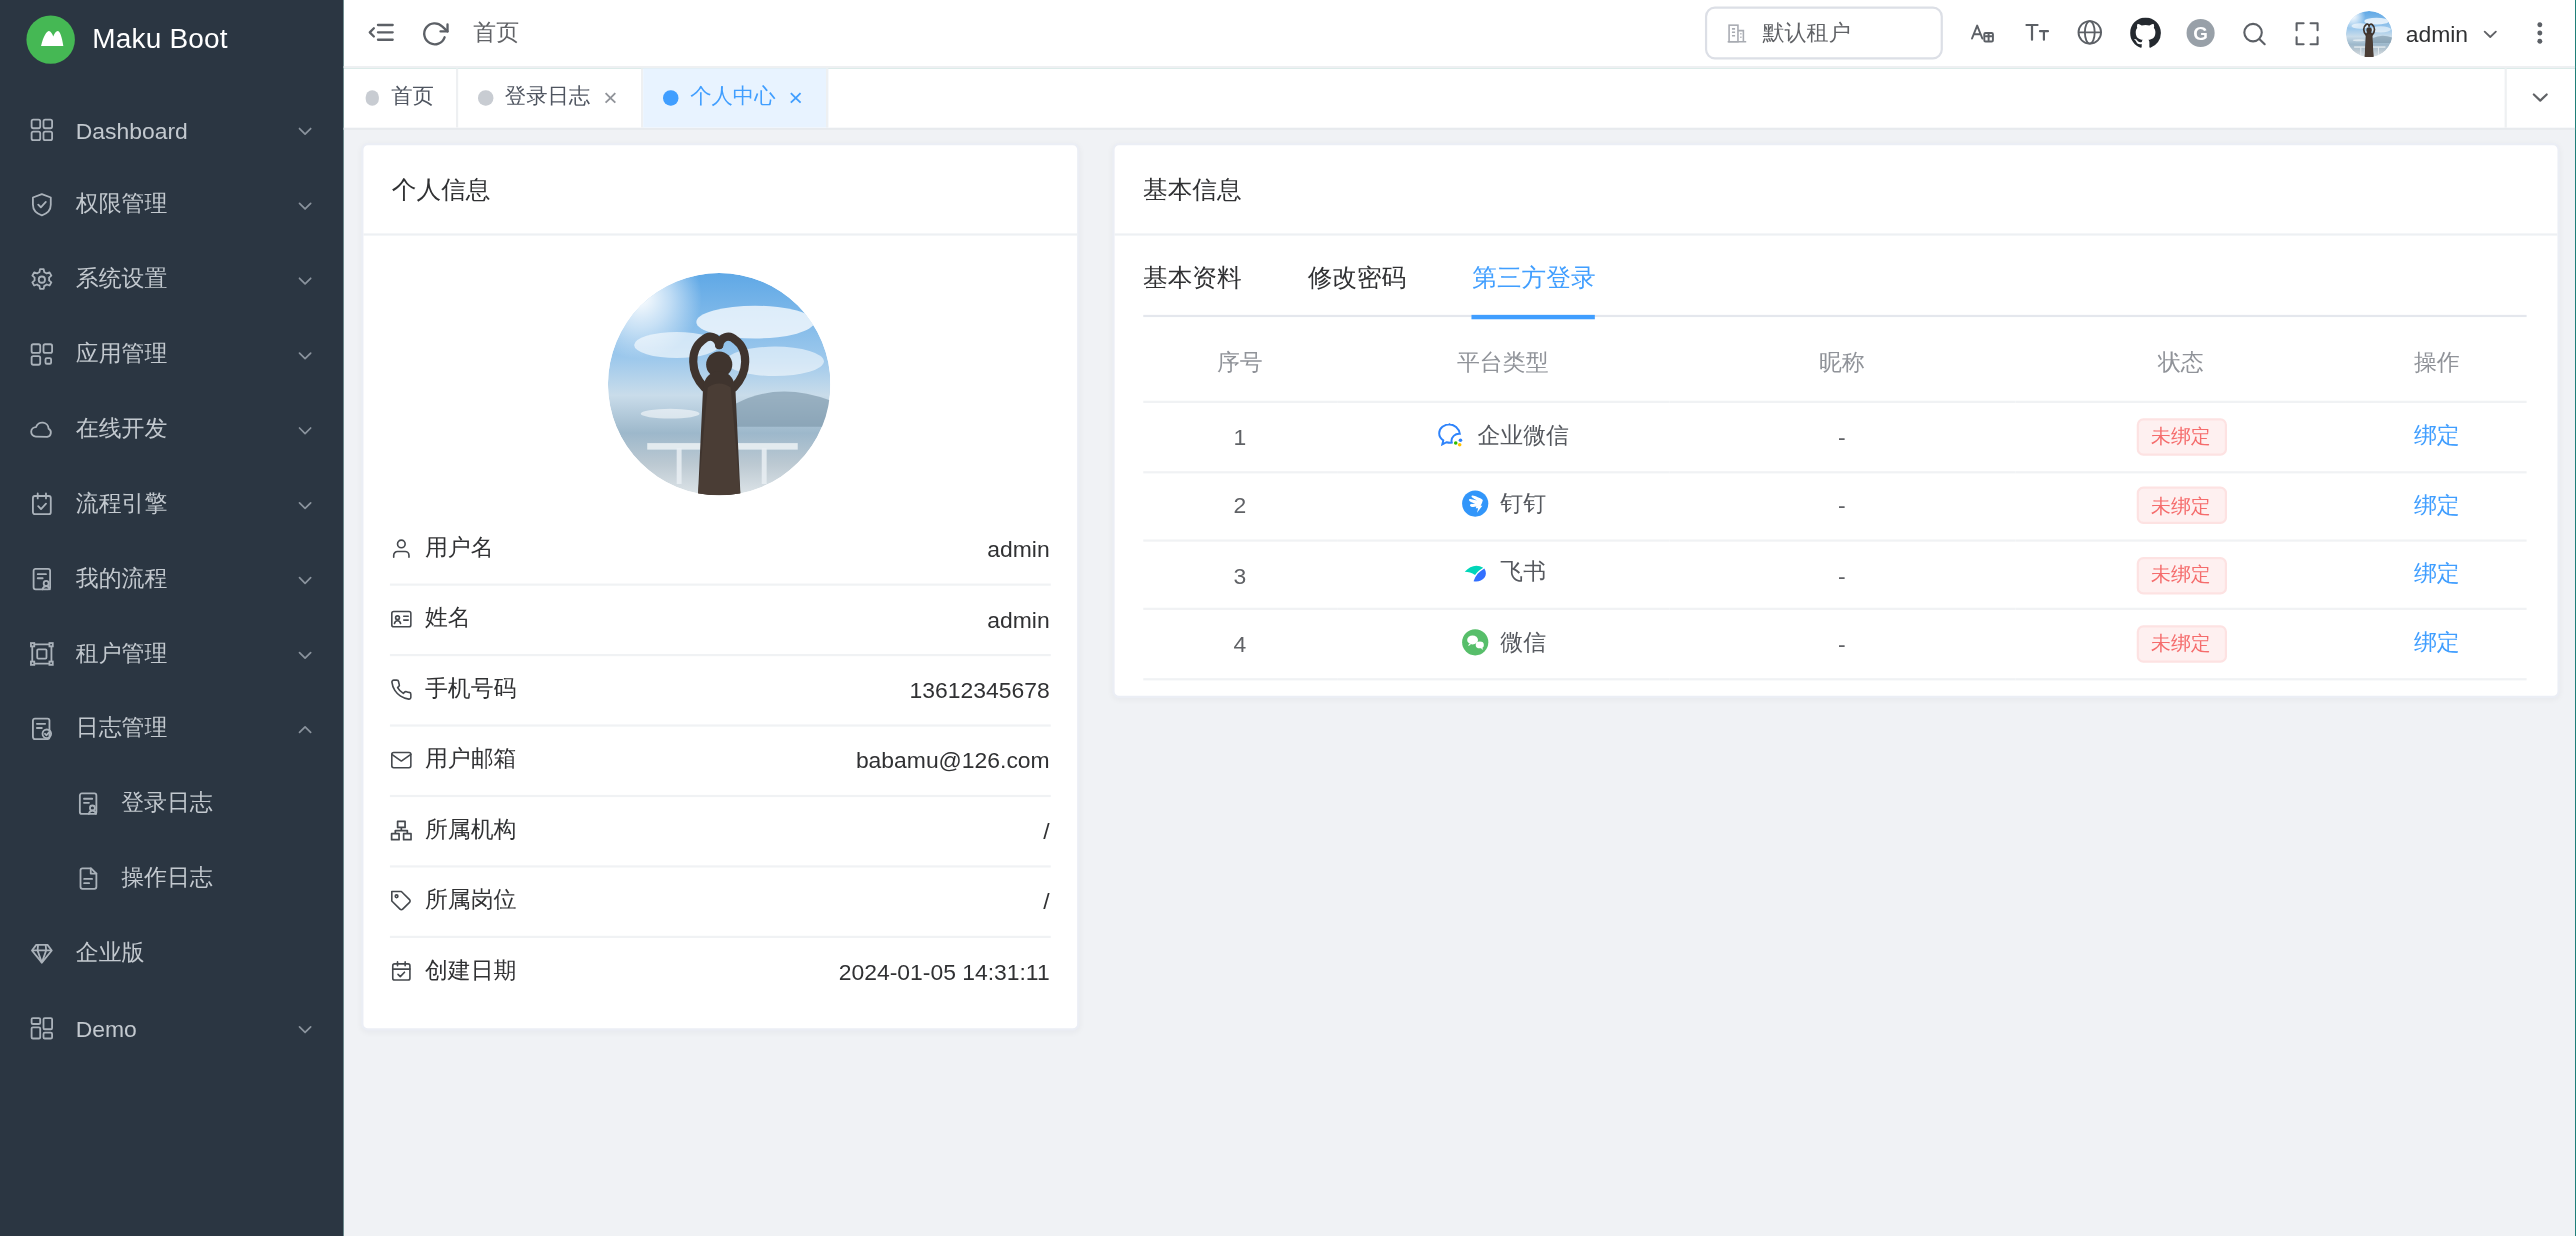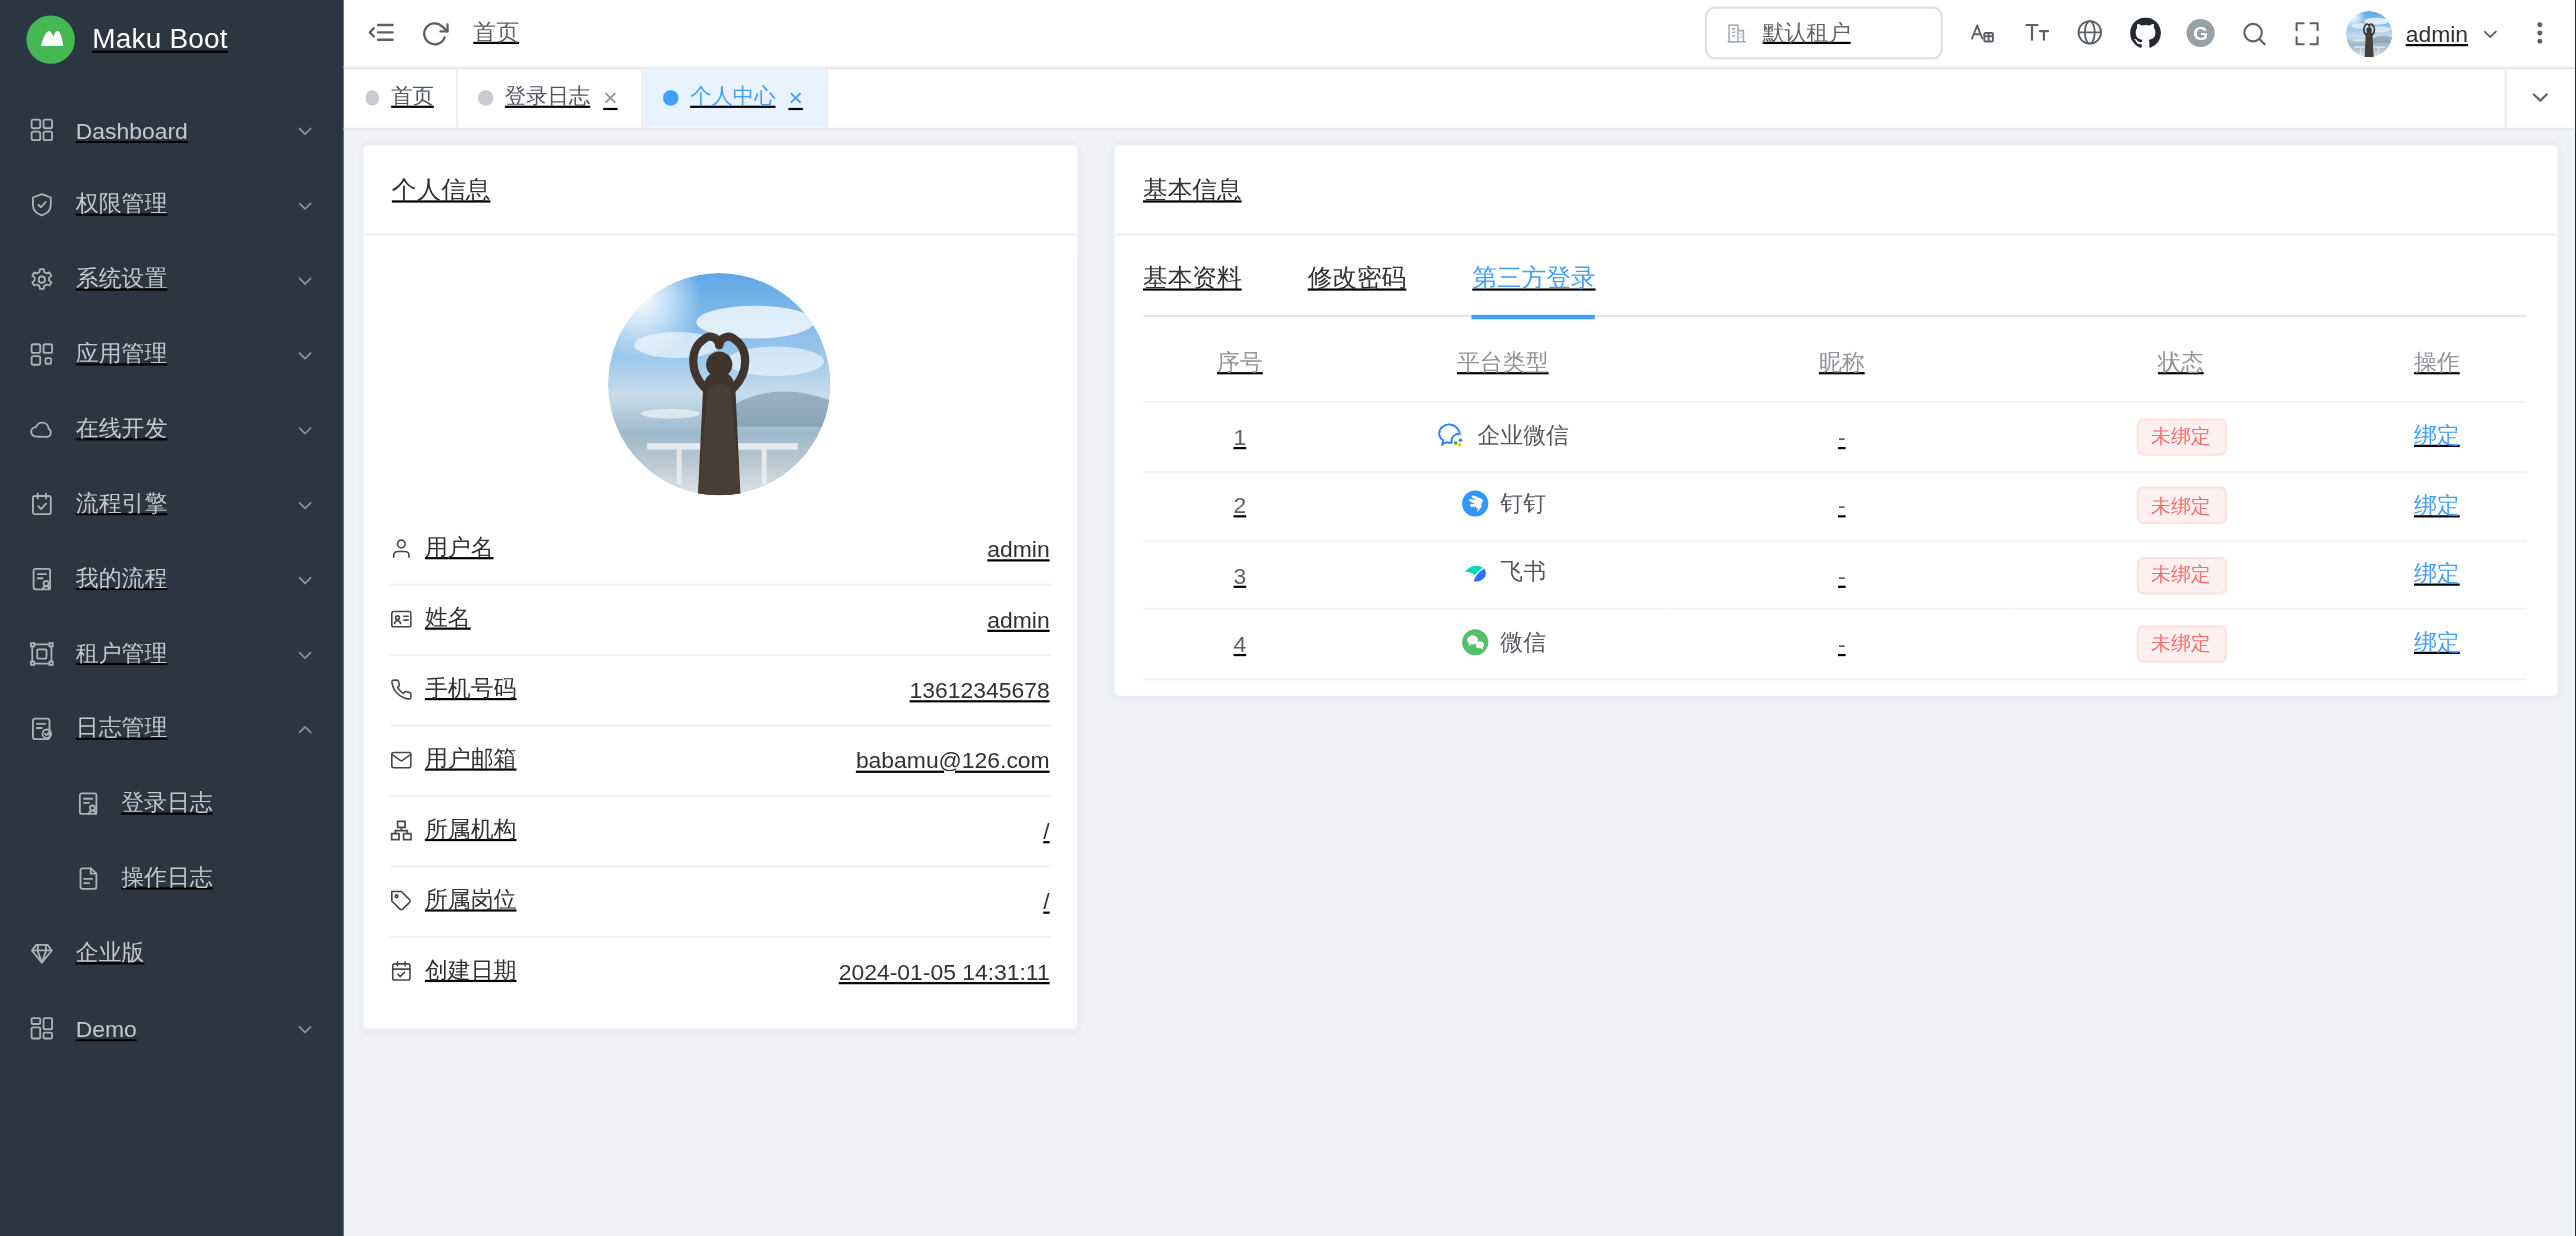--- a/index.html
+++ b/index.html
@@ -1,16 +1,16 @@
 <!DOCTYPE html>
 <html style="font-size:12px"><head>
 <meta charset="utf-8">
 <style>
   html,body{margin:0;padding:0;background:#f0f2f5;}
-  #stage{width:2576px;height:1237px;overflow:hidden;position:relative;background:#0f172a;text-decoration:underline;}
+  #stage{width:2576px;height:1237px;overflow:hidden;position:relative;background:#0f766e;}
   #scale-root{width:1169px;height:562px;transform:scale(2.2028,2.2019);transform-origin:0 0;
     font-family:"Liberation Sans","DejaVu Sans",sans-serif;color:#303133;}
   .app{display:flex;width:1169px;height:562px;}
   
   .sidebar{width:156px;flex-shrink:0;background:#2b3642;color:#c3c9cf;display:flex;flex-direction:column;overflow:hidden;}
   .logo{height:36px;display:flex;align-items:center;gap:7.5px;padding:0 12px;flex-shrink:0;}
   .logo-badge{width:22.4px;height:22.4px;border-radius:50%;background:#45b854;display:flex;align-items:center;justify-content:center;flex-shrink:0;}
   .logo-badge svg{width:15px;height:15px;}
   .logo-text{font-size:12.7px;color:#ffffff;font-weight:500;letter-spacing:0.1px;}
   .menu{flex:1;padding-top:6px;}

